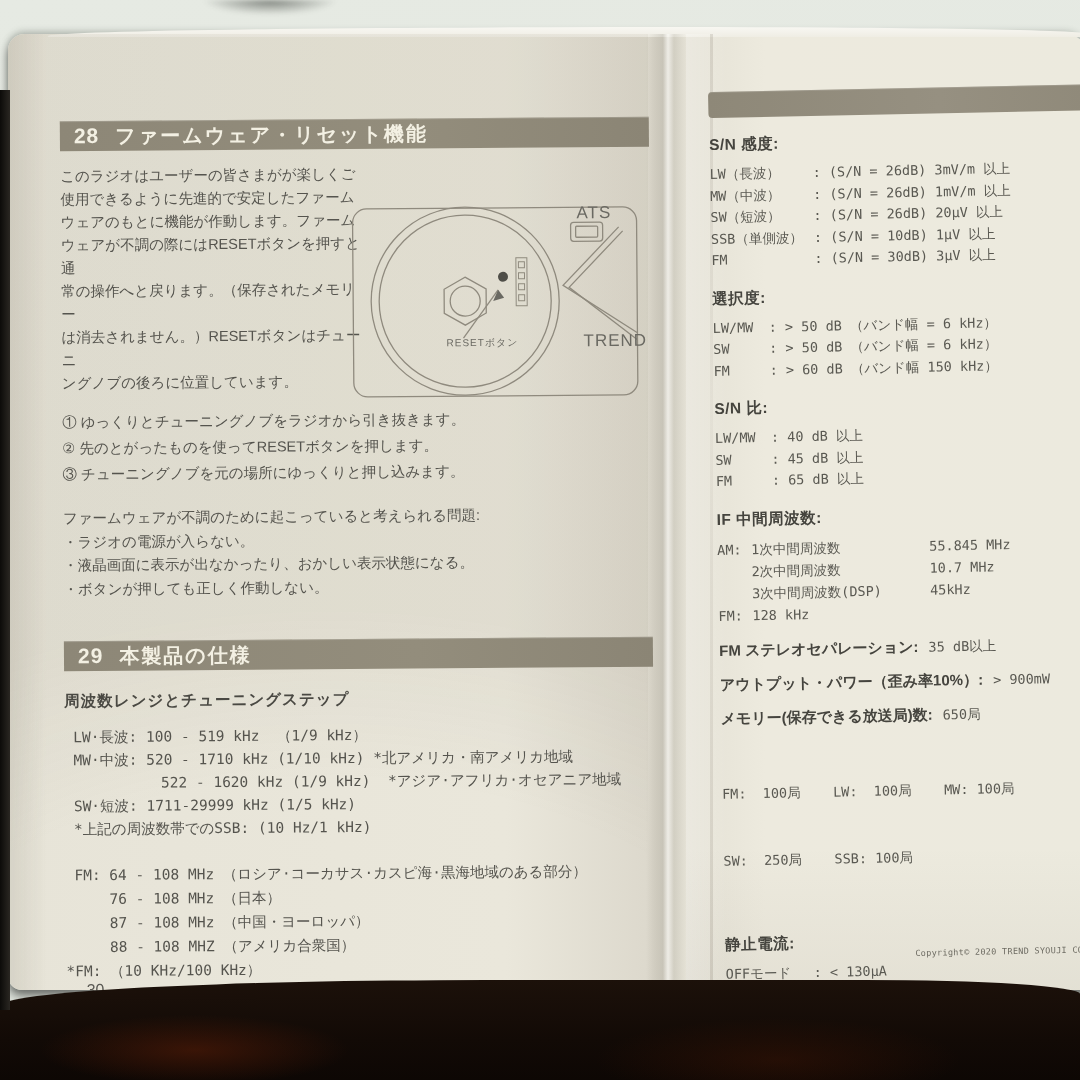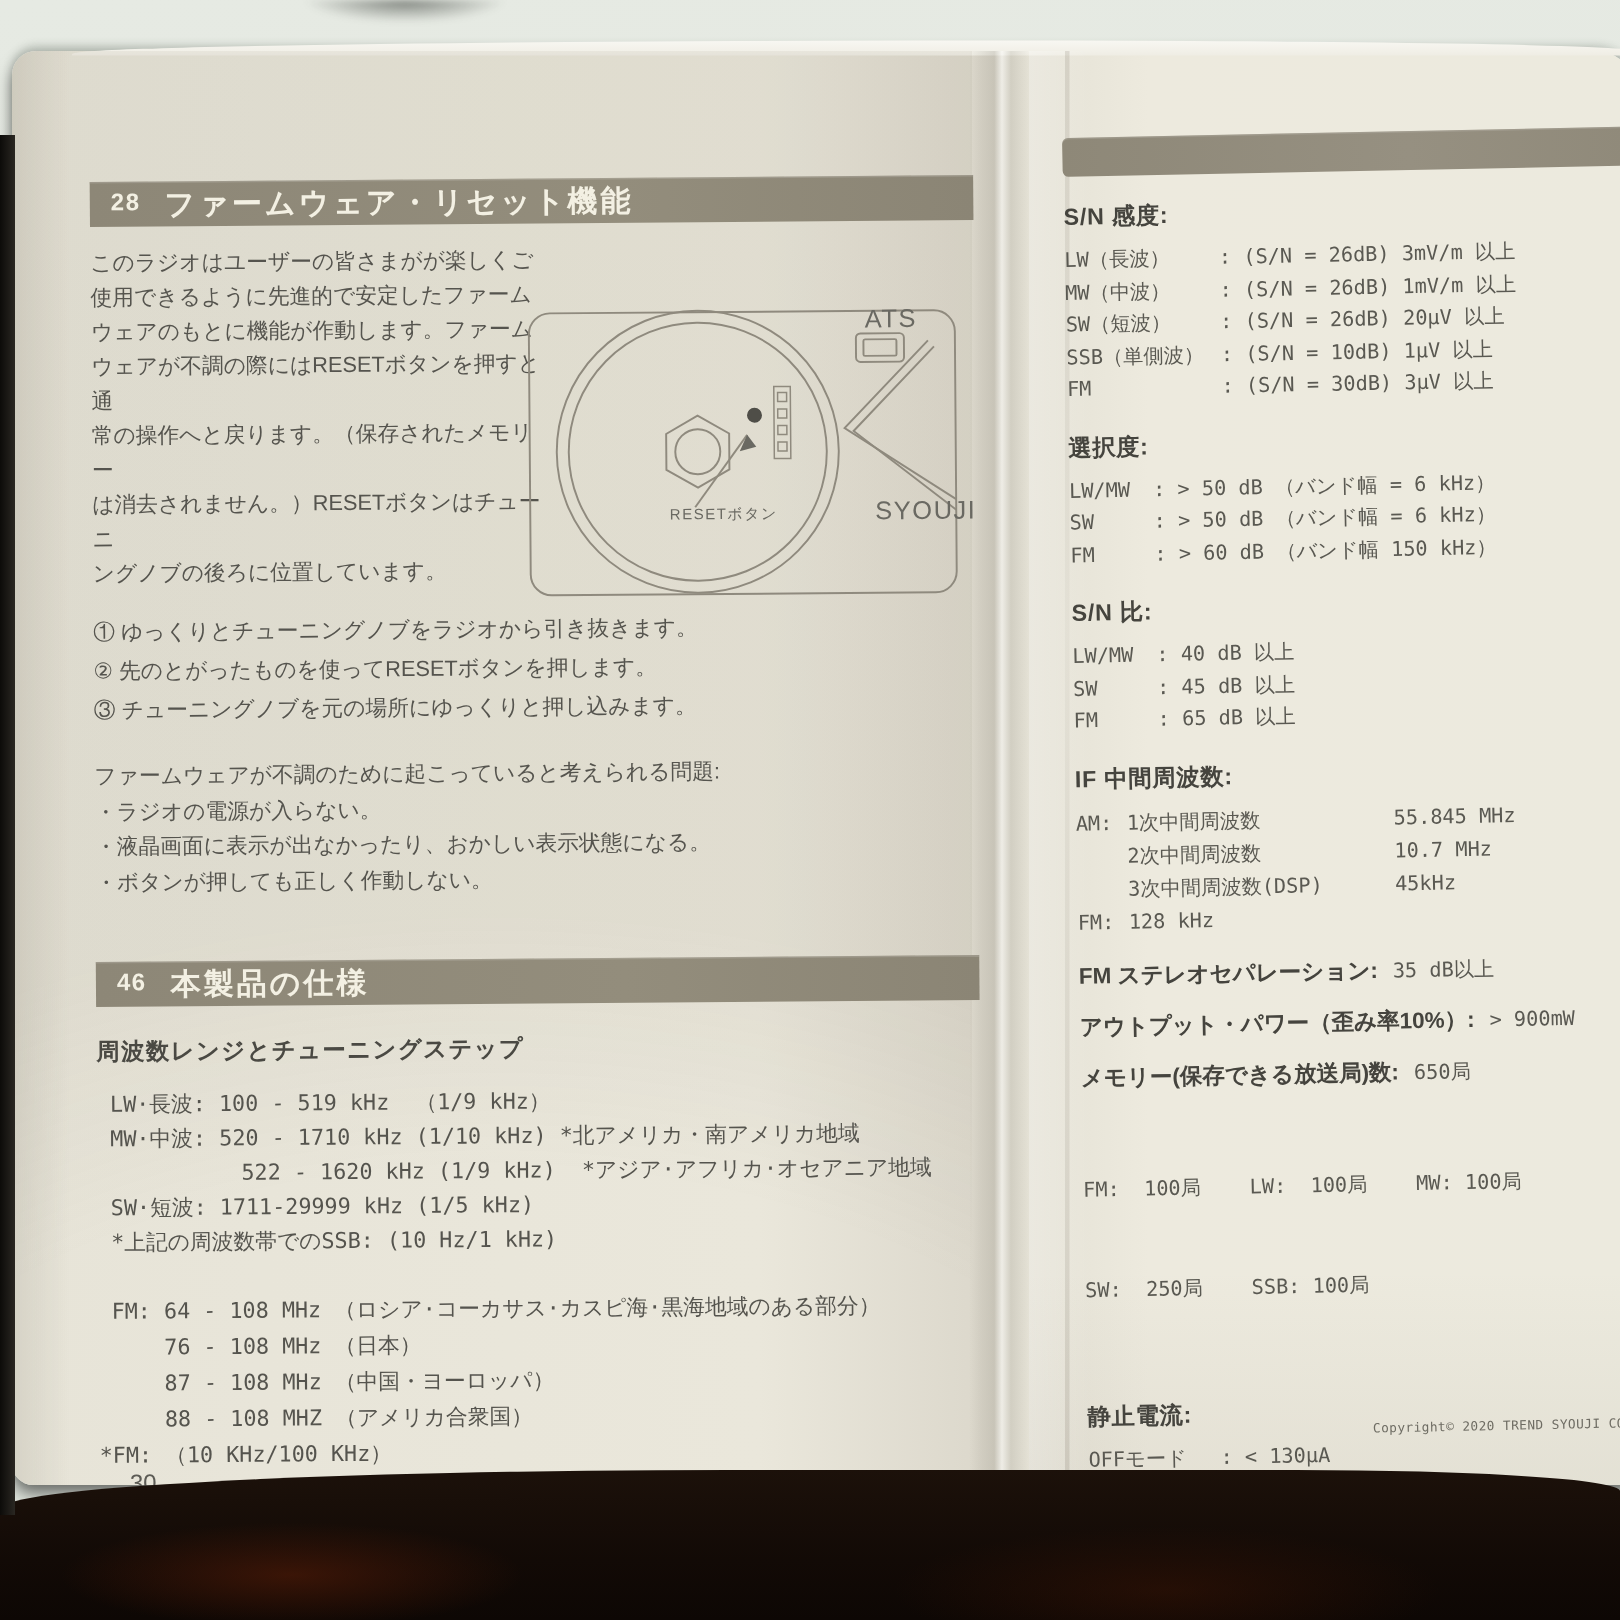--- a/index.html
+++ b/index.html
@@ -37,21 +37,21 @@
       border-radius:16px 0 0 14px;pointer-events:none;}
   .page-shade-right{position:absolute;left:678px;top:0;right:0;height:100%;
       background:linear-gradient(90deg,rgba(255,255,255,.25),rgba(0,0,0,0) 10%),
                  linear-gradient(180deg,rgba(0,0,0,0) 85%,rgba(110,100,85,.07));pointer-events:none;}
   .mono{font-family:"DejaVu Sans Mono", monospace;}
   .prewrap{white-space:pre-wrap;}
 
   .secbar{display:flex;align-items:center;gap:16px;background:linear-gradient(90deg,#8d8777,#938d7c 60%,#8b8575);
       color:#f3f0e3;font-weight:bold;height:30px;padding-left:14px;
       box-shadow:inset 0 1px 0 rgba(255,255,255,.15);}
-  .secbar .num{font-size:16px;letter-spacing:1px;}
+  .secbar .num{font-size:21px;letter-spacing:1px;}
   .secbar .ttl{font-size:20px;letter-spacing:2px;}
 
   
   .left-col{position:absolute;left:55px;top:50px;width:585px;transform:rotate(-.45deg);}
   .bar28{width:575px;margin-top:35px;}
   .body-par{margin-top:14px;width:300px;font-size:14.5px;line-height:23px;color:#55544e;}
   .diagram{position:absolute;left:290px;top:123px;width:292px;height:196px;}
   .diagram svg{position:absolute;left:0;top:0;}
   .dlabel{position:absolute;font-size:17px;color:#6a6962;letter-spacing:1px;}
   .lbl-ats{left:226px;top:-2px;}
@@ -133,35 +133,35 @@
           <rect x="220" y="17" width="32" height="19" rx="3"></rect>
           <rect x="225" y="21" width="22" height="11" rx="1"></rect>
           <polyline points="268,22 212,80 286,128"></polyline>
           <polyline points="272,26 218,82 286,135"></polyline>
           <line x1="112" y1="132" x2="147" y2="84"></line>
         </g>
         <circle cx="152" cy="71" r="5" fill="#4f4e48"></circle>
         <polygon points="147,84 142,95 153,92" fill="#6a6962"></polygon>
       </svg>
       <span class="dlabel lbl-ats">ATS</span>
-      <span class="dlabel lbl-tuning">SYOUJI</span>
+      <span class="dlabel lbl-tuning">TREND</span>
       <span class="dlabel lbl-reset">RESETボタン</span>
     </div>
 
     <div class="steps prewrap">① ゆっくりとチューニングノブをラジオから引き抜きます。
 ② 先のとがったものを使ってRESETボタンを押します。
 ③ チューニングノブを元の場所にゆっくりと押し込みます。</div>
 
     <div class="problems prewrap">ファームウェアが不調のために起こっていると考えられる問題:
 ・ラジオの電源が入らない。
 ・液晶画面に表示が出なかったり、おかしい表示状態になる。
 ・ボタンが押しても正しく作動しない。</div>
 
     <div class="secbar bar29">
-      <span class="num">46</span>
+      <span class="num">29</span>
       <span class="ttl">本製品の仕様</span>
     </div>
 
     <div class="subhead">周波数レンジとチューニングステップ</div>
 
     <div class="freqblock prewrap mono"> LW·長波: 100 - 519 kHz  （1/9 kHz）
  MW·中波: 520 - 1710 kHz (1/10 kHz) *北アメリカ・南アメリカ地域
            522 - 1620 kHz (1/9 kHz)  *アジア·アフリカ·オセアニア地域
  SW·短波: 1711-29999 kHz (1/5 kHz)
  *上記の周波数帯でのSSB: (10 Hz/1 kHz)</div>

